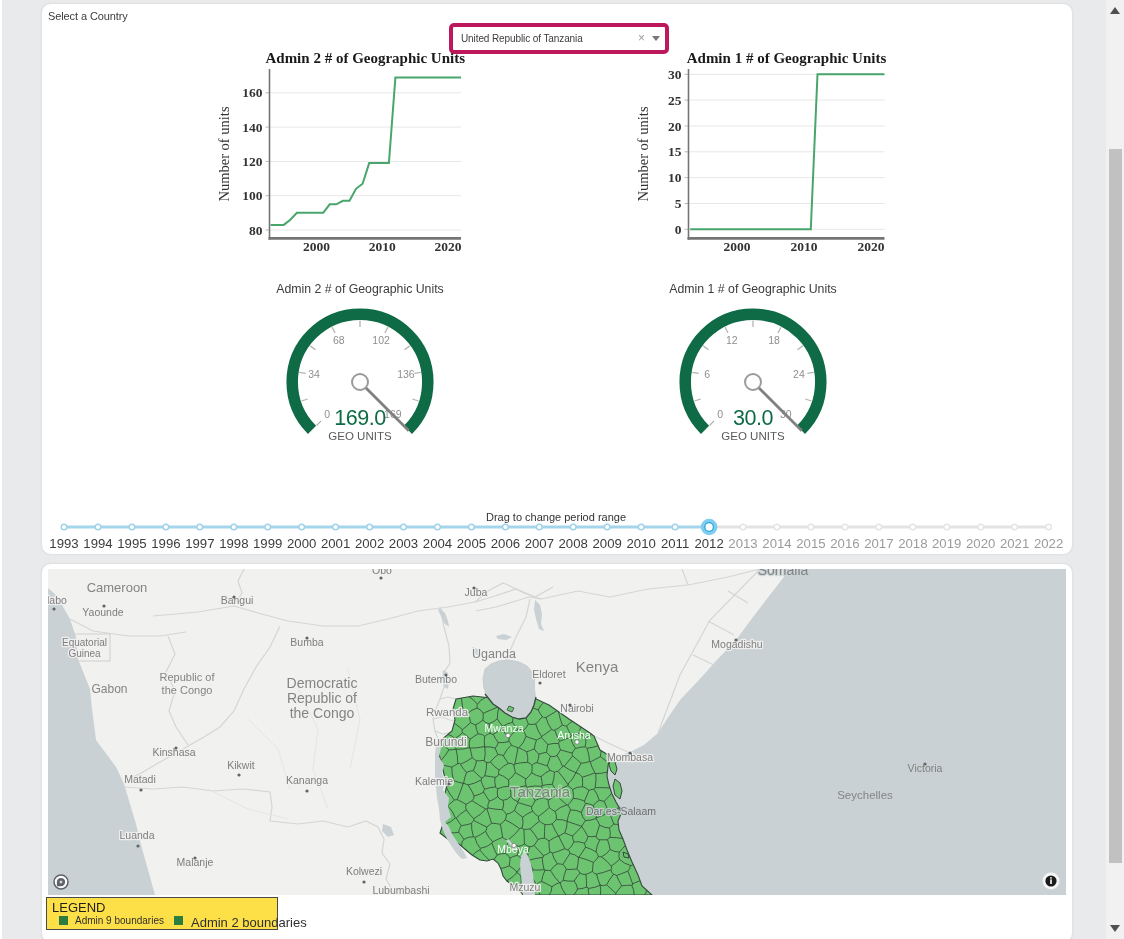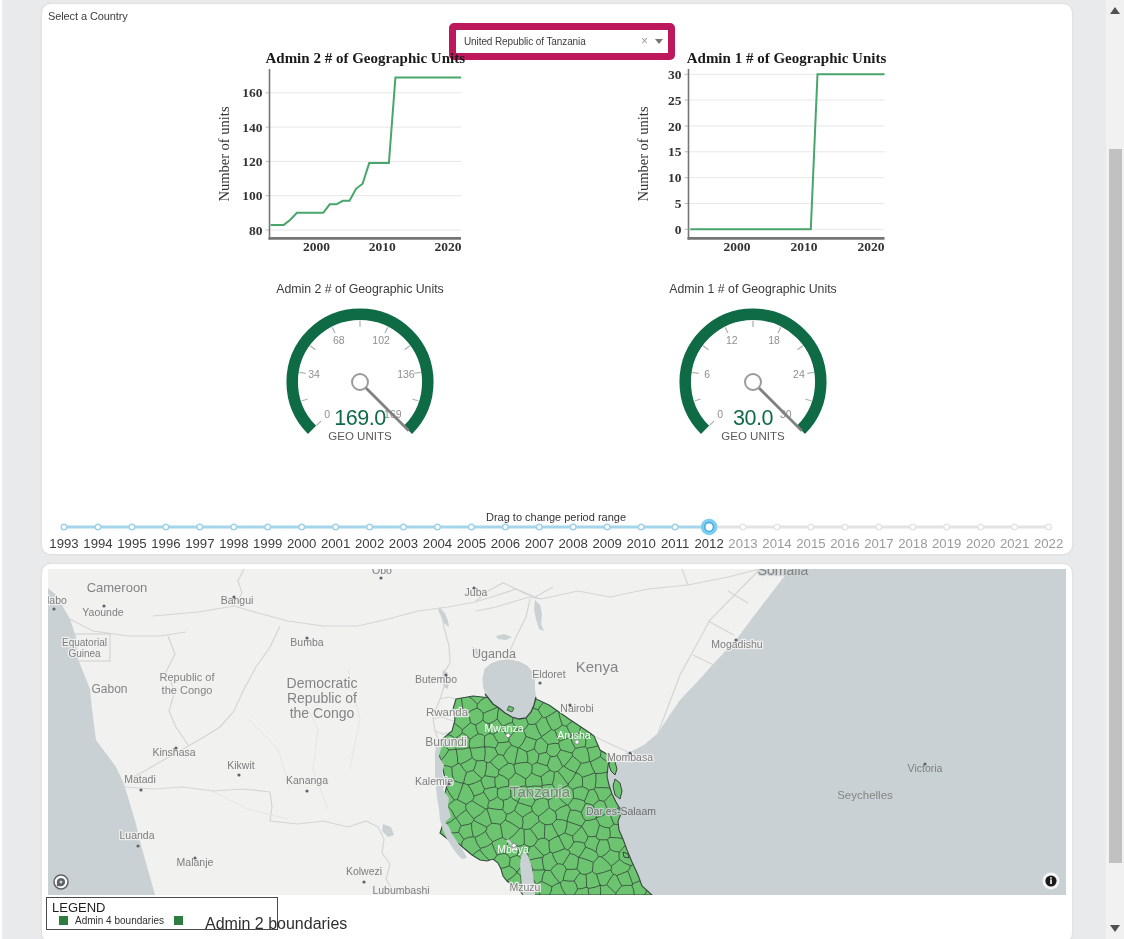--- a/index.html
+++ b/index.html
@@ -1,21 +1,21 @@
 <!DOCTYPE html>
 <html><head><meta charset="utf-8"><style>
 html,body{margin:0;padding:0;width:1124px;height:939px;overflow:hidden;background:#e9eaec;font-family:"Liberation Sans",sans-serif;}
 .card{position:absolute;background:#fff;border-radius:10px;border:1px solid #e2e2e2;box-sizing:border-box;box-shadow:0 0 2px rgba(0,0,0,.06);}
 .abs{position:absolute;}
 </style></head><body>
 <div class="abs" style="left:0;top:0;width:2px;height:939px;background:#fff"></div>
 <div class="card" style="left:41px;top:3px;width:1032px;height:552px"></div>
 <div class="card" style="left:41px;top:563px;width:1032px;height:380px"></div>
 <div class="abs" style="left:48px;top:10px;font-size:11px;color:#3d3d3d;letter-spacing:-0.1px">Select a Country</div>
-<div class="abs" style="left:449px;top:23px;width:212px;height:23px;border:7px solid #be185d;border-radius:5px;background:#fff">
+<div class="abs" style="left:449px;top:23px;width:212px;height:23px;border:4px solid #be185d;border-radius:5px;background:#fff">
   <div class="abs" style="left:8px;top:6px;font-size:10px;letter-spacing:-0.1px;color:#3d3d3d">United Republic of Tanzania</div>
   <div class="abs" style="left:185px;top:4px;font-size:12px;color:#9a9a9a">×</div>
   <div class="abs" style="left:199px;top:9px;width:0;height:0;border-left:4.5px solid transparent;border-right:4.5px solid transparent;border-top:5px solid #777"></div>
 </div>
 <svg style="position:absolute;left:190px;top:44px" width="290" height="215" viewBox="0 0 290 215">
     <text x="175.25" y="19" text-anchor="middle" font-family="Liberation Serif" font-size="15" font-weight="bold" fill="#1a1a1a">Admin 2 # of Geographic Units</text>
     <line x1="79.5" y1="186.0" x2="271" y2="186.0" stroke="#e7e7e7" stroke-width="1"></line>
     <line x1="75.5" y1="186.0" x2="79.5" y2="186.0" stroke="#bbb" stroke-width="1"></line>
     <text x="72.5" y="190.5" text-anchor="end" font-family="Liberation Serif" font-size="13.5" font-weight="bold" fill="#333">80</text>
     <line x1="79.5" y1="151.7" x2="271" y2="151.7" stroke="#e7e7e7" stroke-width="1"></line>
@@ -295,26 +295,26 @@
     <circle cx="477" cy="328" r="1.6" fill="#606468"></circle>
     <text x="573" y="246" text-anchor="middle" font-size="10.5" fill="#6f6f6f" stroke="#c9d1d4" stroke-width="2.6" stroke-opacity="0.85" paint-order="stroke" stroke-linejoin="round">Dar es-Salaam</text>
     <circle cx="571" cy="239" r="1.6" fill="#606468"></circle>
     <text x="456" y="163" text-anchor="middle" font-size="10.5" fill="#fff">Mwanza</text>
     <circle cx="460" cy="166.5" r="2.2" fill="#fff" stroke="#777" stroke-width="0.8"></circle>
     <text x="526" y="170" text-anchor="middle" font-size="10.5" fill="#fff">Arusha</text>
     <circle cx="529" cy="173" r="2.2" fill="#fff" stroke="#777" stroke-width="0.8"></circle>
     <text x="465" y="284" text-anchor="middle" font-size="10.5" fill="#fff">Mbeya</text>
     <circle cx="466" cy="276.5" r="2.2" fill="#fff" stroke="#777" stroke-width="0.8"></circle>
   </svg>
-<div class="abs" style="left:46px;top:897px;width:230px;height:31px;background:#ffffff;border:1.5px solid #4a4a4a;white-space:nowrap">
+<div class="abs" style="left:46px;top:897px;width:230px;height:31px;background:#fde047;border:1.5px solid #4a4a4a;white-space:nowrap">
 <div class="abs" style="left:5px;top:2px;font-size:13px;color:#1f1f1f">LEGEND</div>
 <div class="abs" style="left:12px;top:18px;width:9px;height:9px;background:#2e7d40"></div>
-<div class="abs" style="left:28px;top:16.5px;font-size:10px;color:#2f2f2f">Admin 4 boundaries</div>
+<div class="abs" style="left:28px;top:16.5px;font-size:10px;color:#2f2f2f">Admin 9 boundaries</div>
 <div class="abs" style="left:127px;top:18px;width:9px;height:9px;background:#2e7d40"></div>
-<div class="abs" style="left:158px;top:16.5px;font-size:16px;color:#2f2f2f">Admin 2 boundaries</div>
+<div class="abs" style="left:144px;top:16.5px;font-size:13px;color:#2f2f2f">Admin 2 boundaries</div>
 </div>
 <svg class="abs" style="left:48px;top:869px" width="28" height="28" viewBox="0 0 28 28">
 <circle cx="13" cy="13" r="7" fill="#fff" stroke="#5f6368" stroke-width="1.5"></circle>
 <g transform="translate(13,13) scale(0.75) translate(-13,-13)">
 <path d="M13 7.5 a5.5 5.5 0 0 1 5.5 5.5 a5.5 5.5 0 0 1 -5.5 5.5 L7.5 18.5 L7.5 13 a5.5 5.5 0 0 1 5.5 -5.5 Z" fill="#5f6368"></path>
 <path d="M13 10.2 L13.8 12.2 15.8 13 13.8 13.8 13 15.8 12.2 13.8 10.2 13 12.2 12.2 Z" fill="#fff"></path>
     </g>
 </svg>
 <svg class="abs" style="left:1040px;top:870px" width="24" height="24" viewBox="0 0 24 24">
 <circle cx="11" cy="11" r="8.5" fill="#f5f5f5"></circle>

